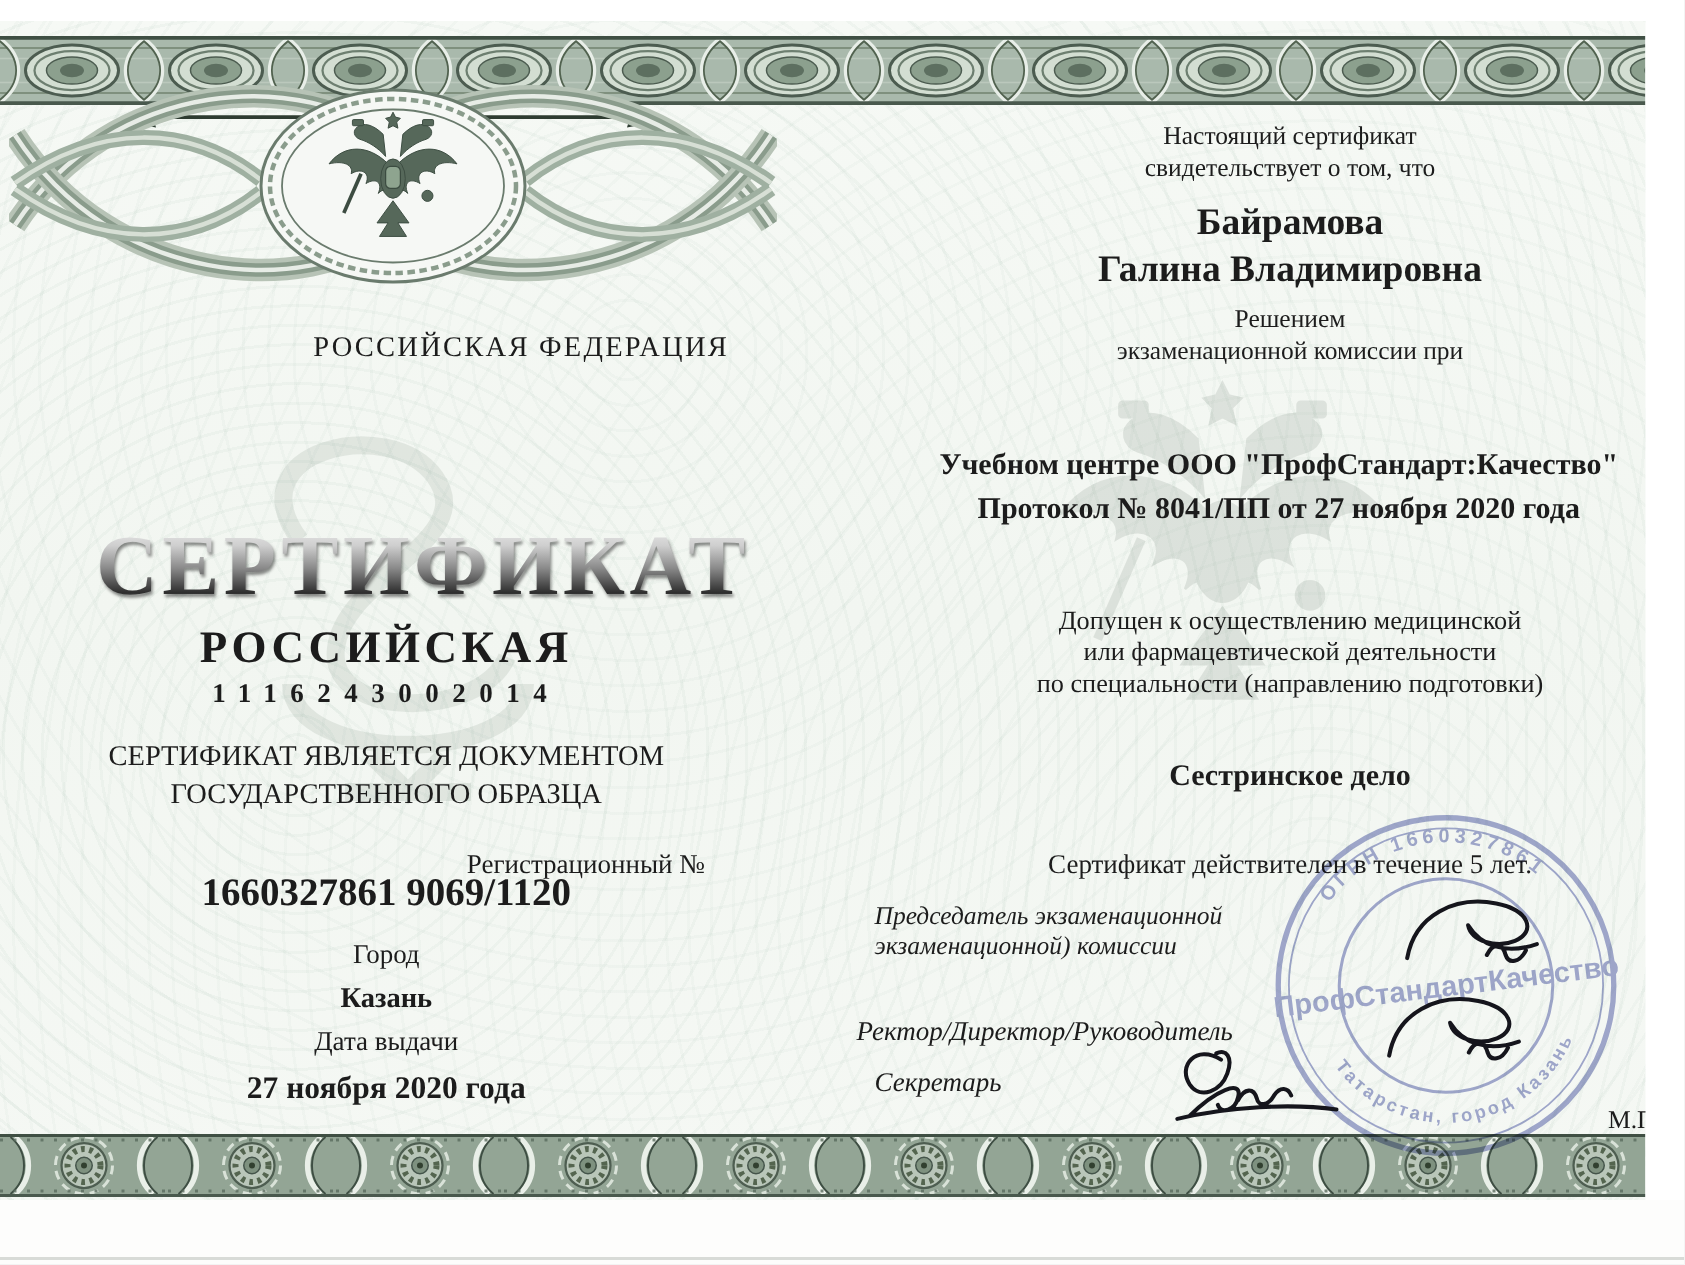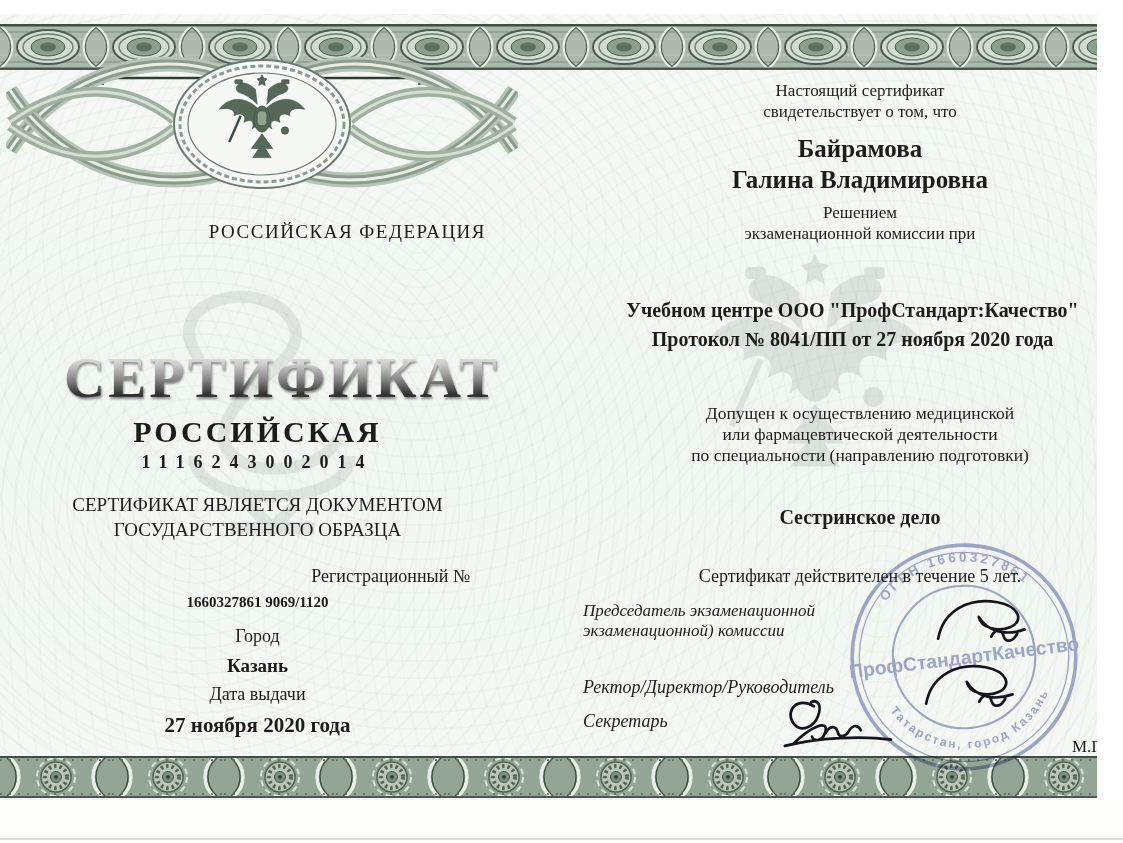--- a/index.html
+++ b/index.html
@@ -151,21 +151,21 @@
   </div>
   <div class="abs ctr serif-b" style="left:45px;top:415px;width:425px;font-size:30px;letter-spacing:3px;">РОССИЙСКАЯ</div>
   <div class="abs ctr serif-b" style="left:45px;top:452px;width:425px;font-size:18px;letter-spacing:9px;">1116243002014</div>
 
   <div class="abs ctr" style="left:35px;top:492px;width:445px;font-size:19px;line-height:1.32;">
     <div>СЕРТИФИКАТ ЯВЛЯЕТСЯ ДОКУМЕНТОМ</div>
     <div>ГОСУДАРСТВЕННОГО ОБРАЗЦА</div>
   </div>
 
   <div class="abs ctr" style="left:45px;top:566px;width:425px;font-size:18px;text-align:right;">Регистрационный №</div>
-  <div class="abs ctr serif-b" style="left:45px;top:594px;width:425px;font-size:15px;">1660327861 9069/1120</div>
+  <div class="abs ctr serif-b" style="left:45px;top:580px;width:425px;font-size:26px;">1660327861 9069/1120</div>
   <div class="abs ctr" style="left:45px;top:626px;width:425px;font-size:18px;">Город</div>
   <div class="abs ctr serif-b" style="left:45px;top:655px;width:425px;font-size:19px;">Казань</div>
   <div class="abs ctr" style="left:45px;top:684px;width:425px;font-size:18px;">Дата выдачи</div>
   <div class="abs ctr serif-b" style="left:45px;top:713px;width:425px;font-size:21px;">27 ноября 2020 года</div>
 
   <div class="abs ctr" style="left:595px;top:80px;width:530px;font-size:17px;line-height:1.25;">
     <div>Настоящий сертификат</div>
     <div>свидетельствует о том, что</div>
   </div>
   <div class="abs ctr serif-b" style="left:595px;top:133px;width:530px;font-size:25px;line-height:1.25;">
@@ -185,21 +185,21 @@
     <div>или фармацевтической деятельности</div>
     <div>по специальности (направлению подготовки)</div>
   </div>
   <div class="abs ctr serif-b" style="left:595px;top:506px;width:530px;font-size:20px;">Сестринское дело</div>
   <div class="abs ctr" style="left:595px;top:566px;width:530px;font-size:18px;">Сертификат действителен в течение 5 лет.</div>
 
   <div class="abs ital" style="left:583px;top:601px;width:400px;font-size:17px;line-height:1.18;">
     <div>Председатель экзаменационной</div>
     <div>экзаменационной) комиссии</div>
   </div>
-  <div class="abs ital" style="left:583px;top:677px;font-size:18px;font-style:italic;">Ректор/Директор/Руководитель</div>
+  <div class="abs ital" style="left:571px;top:677px;font-size:18px;font-style:italic;">Ректор/Директор/Руководитель</div>
   <div class="abs ital" style="left:583px;top:711px;font-size:18px;">Секретарь</div>
   <div class="abs" style="left:1028px;top:737px;font-size:17px;margin-left:44px;">М.П.</div>
 
   <div class="abs stamp-wrap" style="left:842px;top:535px;width:244px;height:244px;">
     <svg width="244" height="244" viewBox="0 0 240 240">
       <g stroke="#6d77b8" fill="none">
         <circle cx="120" cy="120" r="110" stroke-width="3.5"></circle>
         <circle cx="120" cy="120" r="103" stroke-width="1.2"></circle>
         <circle cx="120" cy="120" r="70" stroke-width="2"></circle>
       </g>

